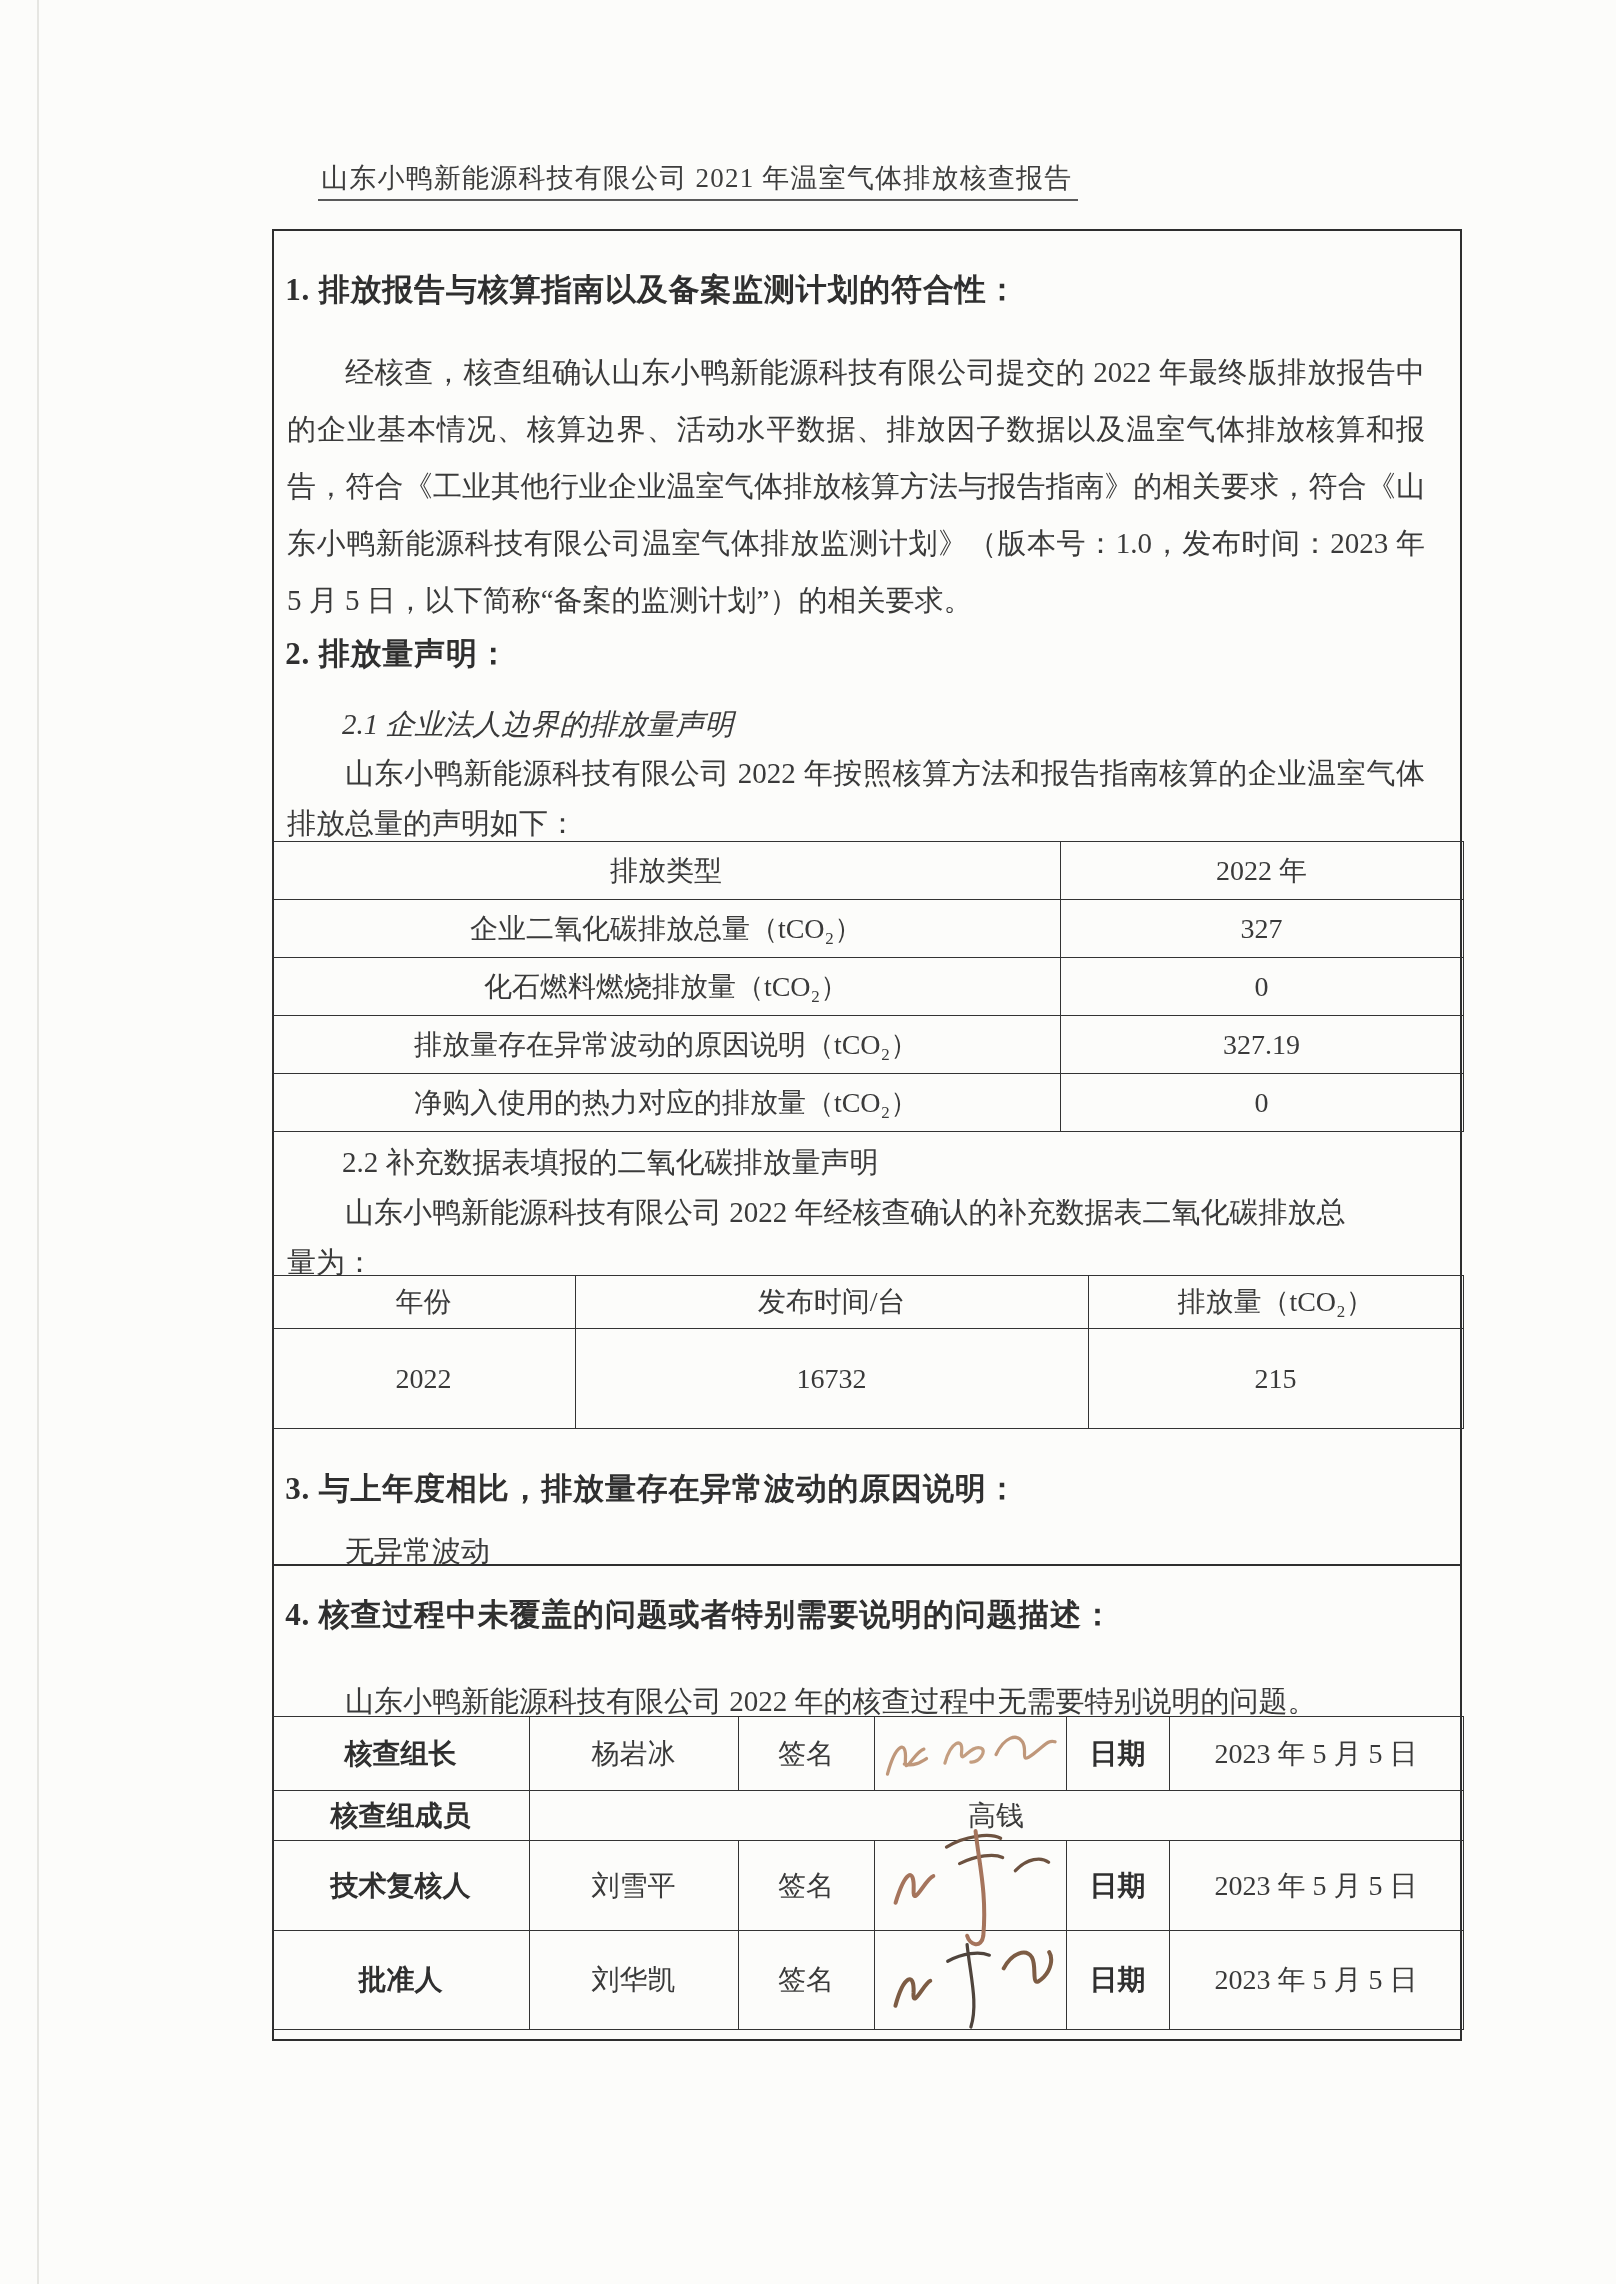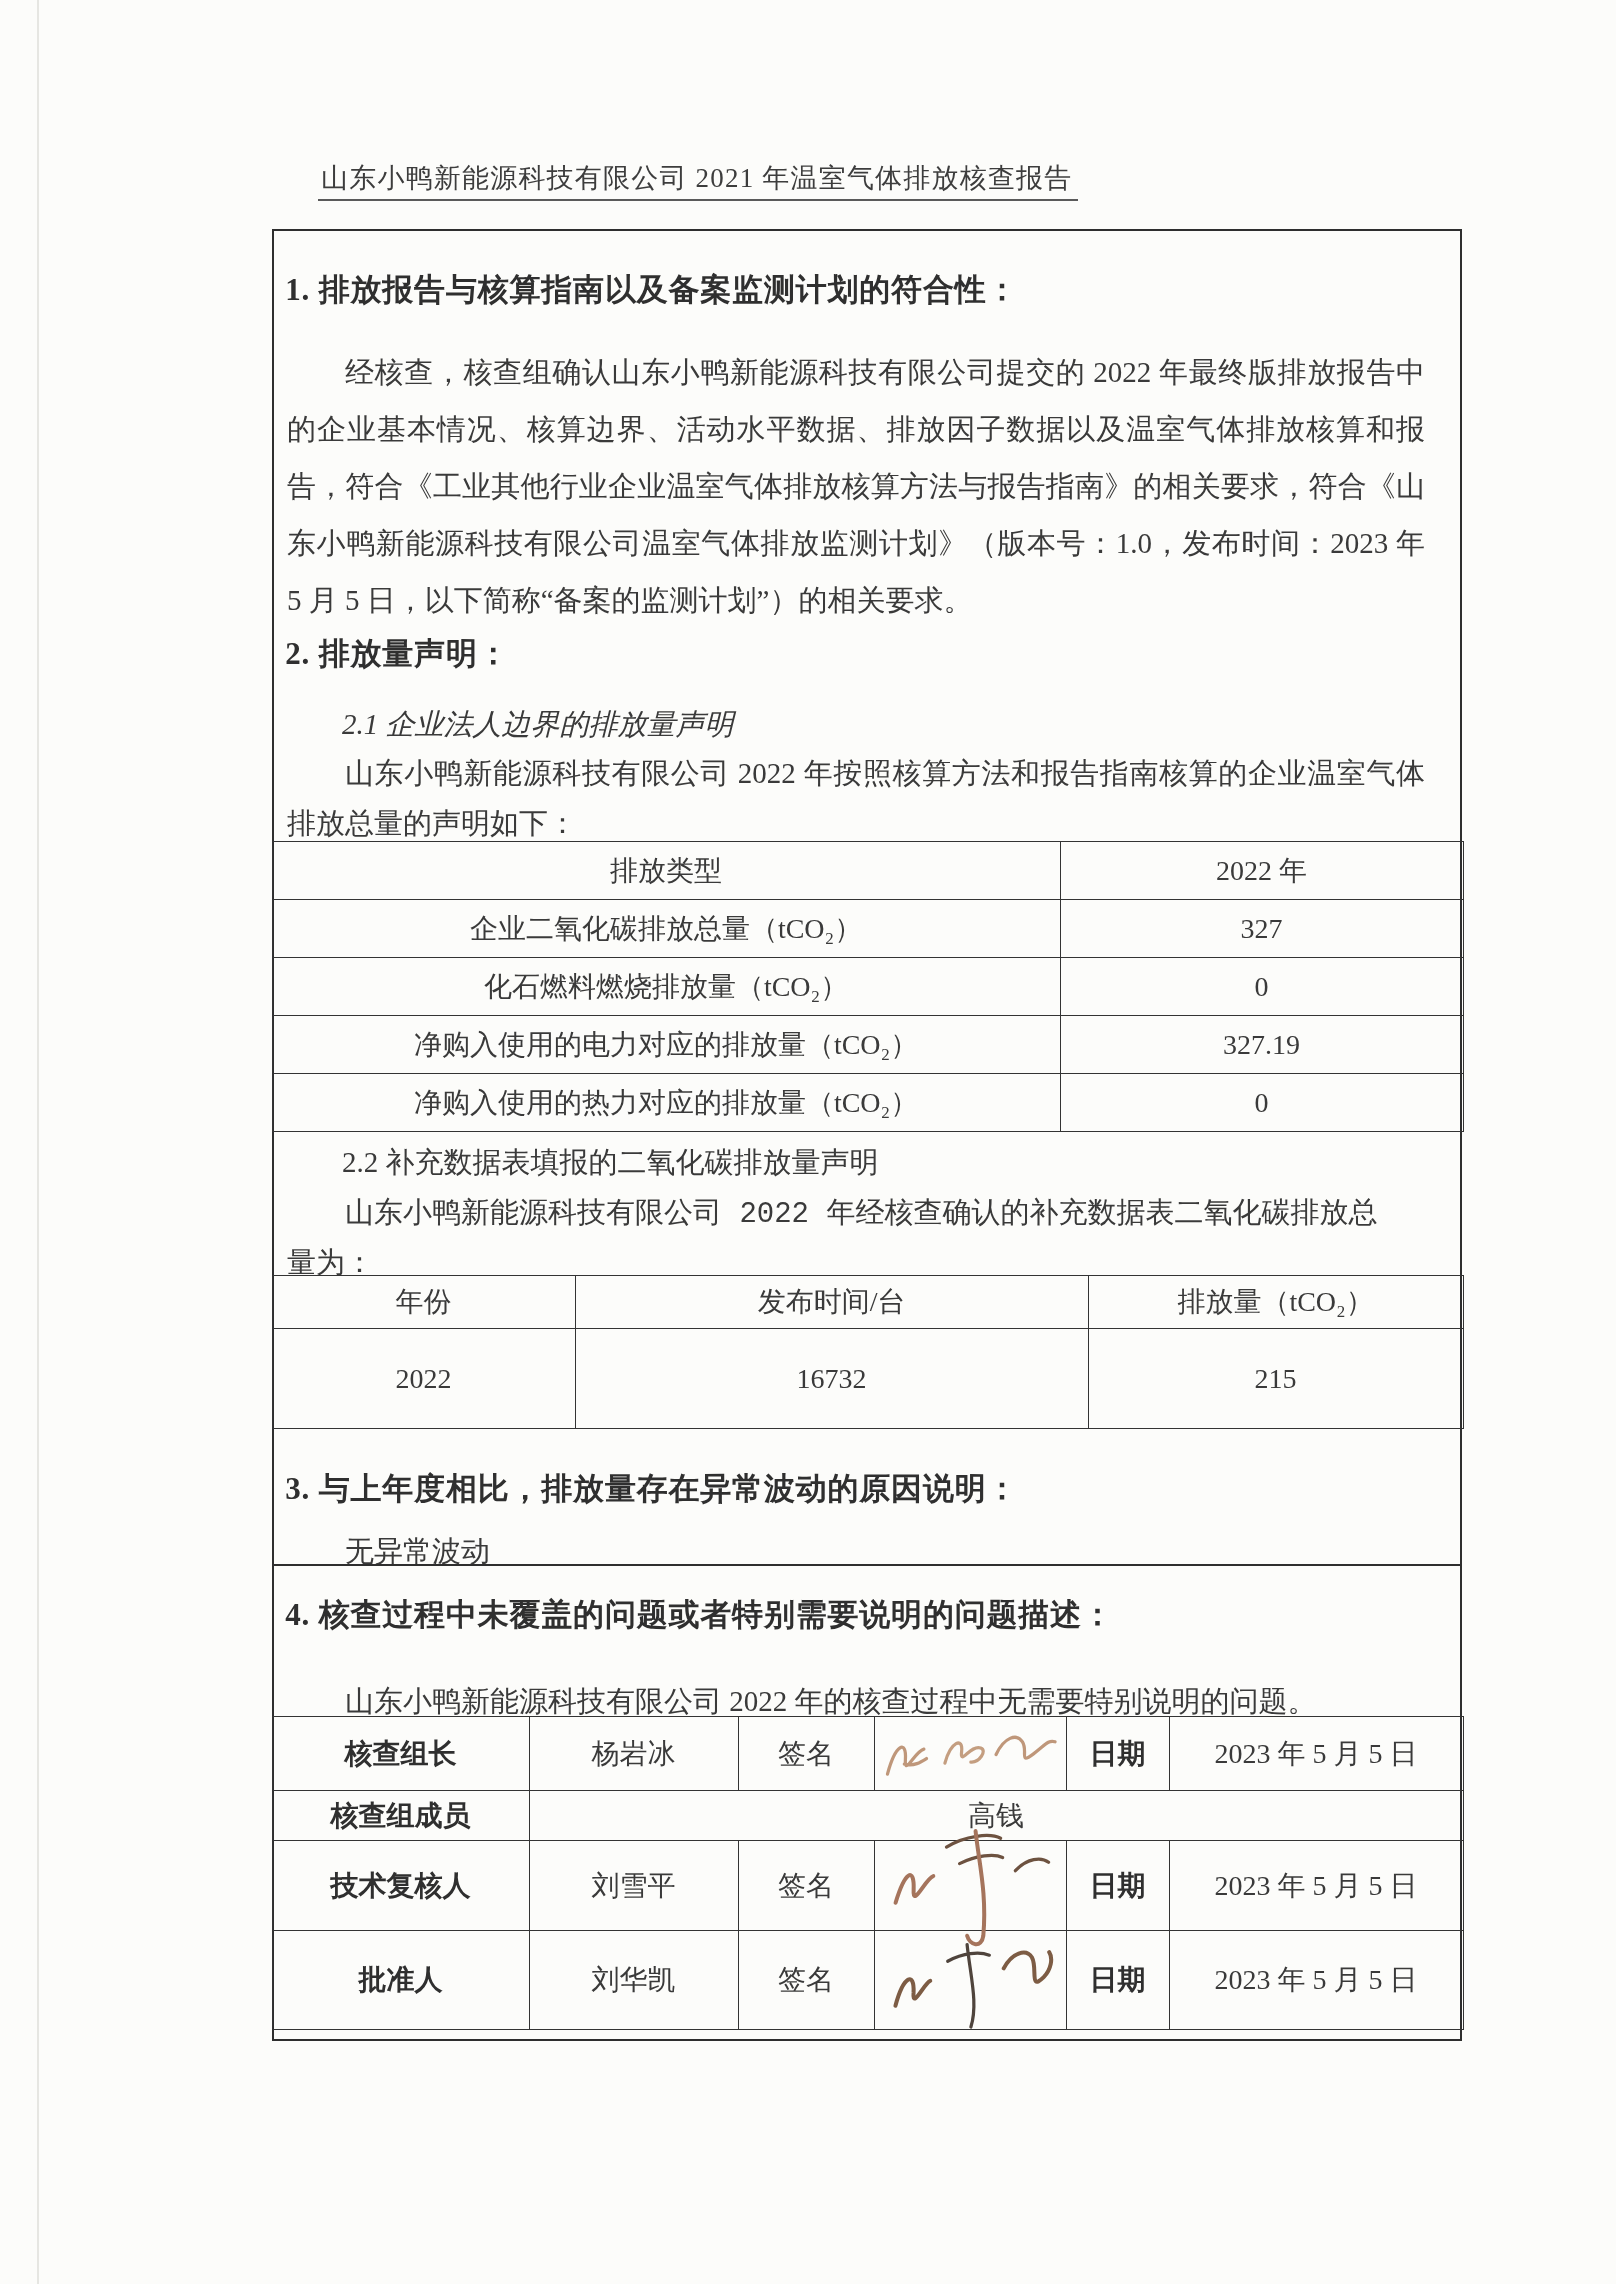--- a/index.html
+++ b/index.html
@@ -6,21 +6,21 @@
   #page{position:relative;width:1616px;height:2284px;background:#fcfcfa;overflow:hidden;
         font-family:"Liberation Serif","DejaVu Serif",serif;color:#373737;}
   .scanline{position:absolute;left:37px;top:0;width:1.6px;height:2284px;background:#e6e6e2;}
   .hdr{position:absolute;left:321px;top:160px;font-size:27px;letter-spacing:1.2px;color:#3d3d3d;white-space:nowrap;}
   .hdr-underline{position:absolute;left:318px;top:199px;width:760px;height:1.6px;background:#5a5a5a;}
   .box{position:absolute;left:272px;top:229px;width:1186px;height:1808px;border:2.4px solid #2e2e2e;background:transparent;}
   .h1{position:absolute;font-size:31px;font-weight:bold;color:#2f2f2f;white-space:nowrap;letter-spacing:0.8px;}
   .sub{position:absolute;font-size:29px;color:#3a3a3a;white-space:nowrap;}
   .para{position:absolute;font-size:29px;line-height:57px;text-align:justify;color:#3a3a3a;}
   .indent{text-indent:58px;}
-  .line{position:absolute;font-size:29px;color:#3a3a3a;white-space:nowrap;font-family:Liberation Mono, monospace;}
+  .line{position:absolute;font-size:29px;color:#3a3a3a;white-space:nowrap;}
   .s1h{left:11.3px;top:38px;}
   .s1p{left:13px;top:113px;width:1138px;}
   .s2h{left:11.3px;top:402px;}
   .s21h{left:68px;top:474px;font-style:italic;}
   .s21p{left:13px;top:517px;width:1138px;line-height:50px;}
   .s22h{left:68px;top:912px;}
   .s22l1{left:13px;top:962px;width:1138px;text-indent:58px;text-align:justify;}
   .s22l2{left:13px;top:1012px;}
   .s3h{left:11.3px;top:1237px;}
   .s3a{left:71px;top:1301px;}
@@ -76,21 +76,21 @@
       </tr>
       <tr>
         <td>企业二氧化碳排放总量（tCO₂）</td>
         <td>327</td>
       </tr>
       <tr>
         <td>化石燃料燃烧排放量（tCO₂）</td>
         <td>0</td>
       </tr>
       <tr>
-        <td>净购入使用的电力对应的排放量（tCO₂）</td>
+        <td>排放量存在异常波动的原因说明（tCO₂）</td>
         <td>327.19</td>
       </tr>
       <tr>
         <td>净购入使用的热力对应的排放量（tCO₂）</td>
         <td>0</td>
       </tr>
     </tbody>
       </table>
 
     <div class="sub s22h">2.2 补充数据表填报的二氧化碳排放量声明</div>

